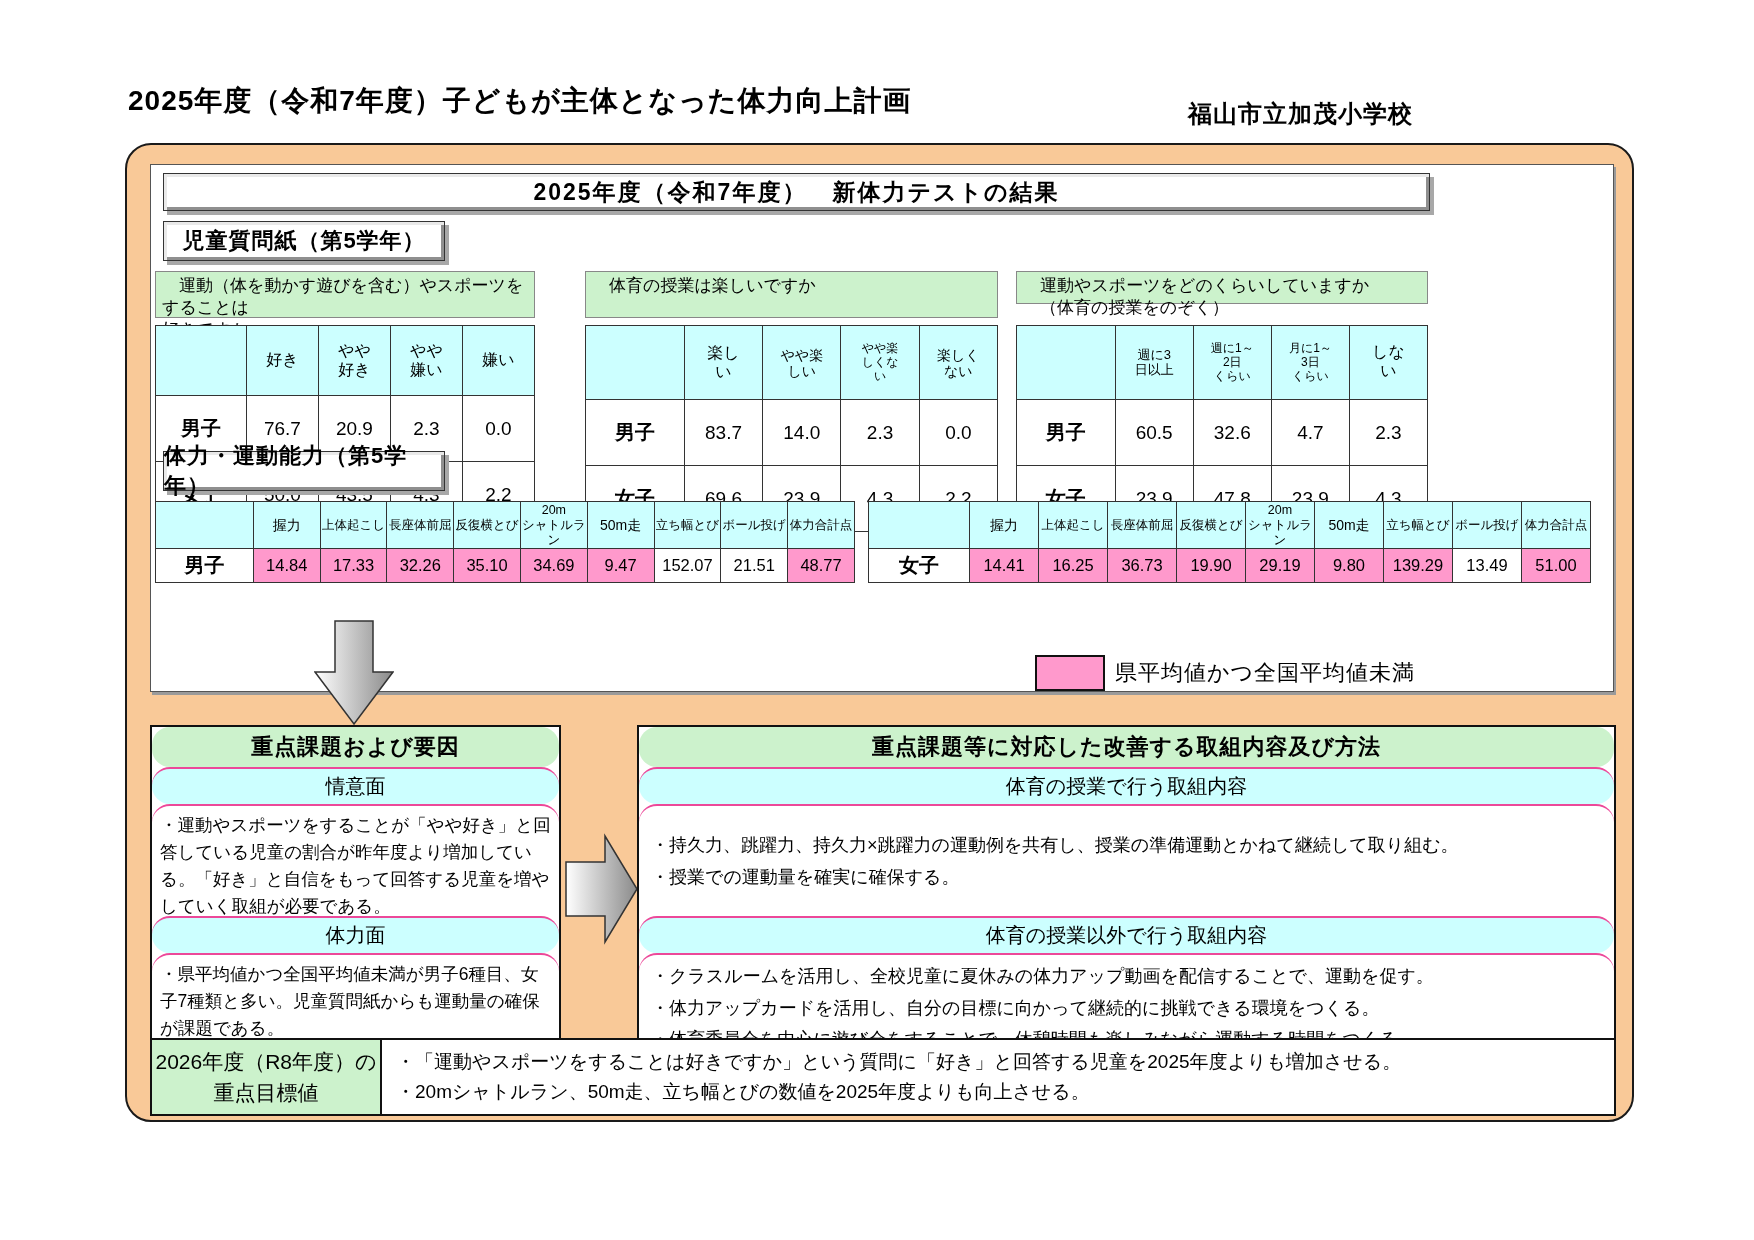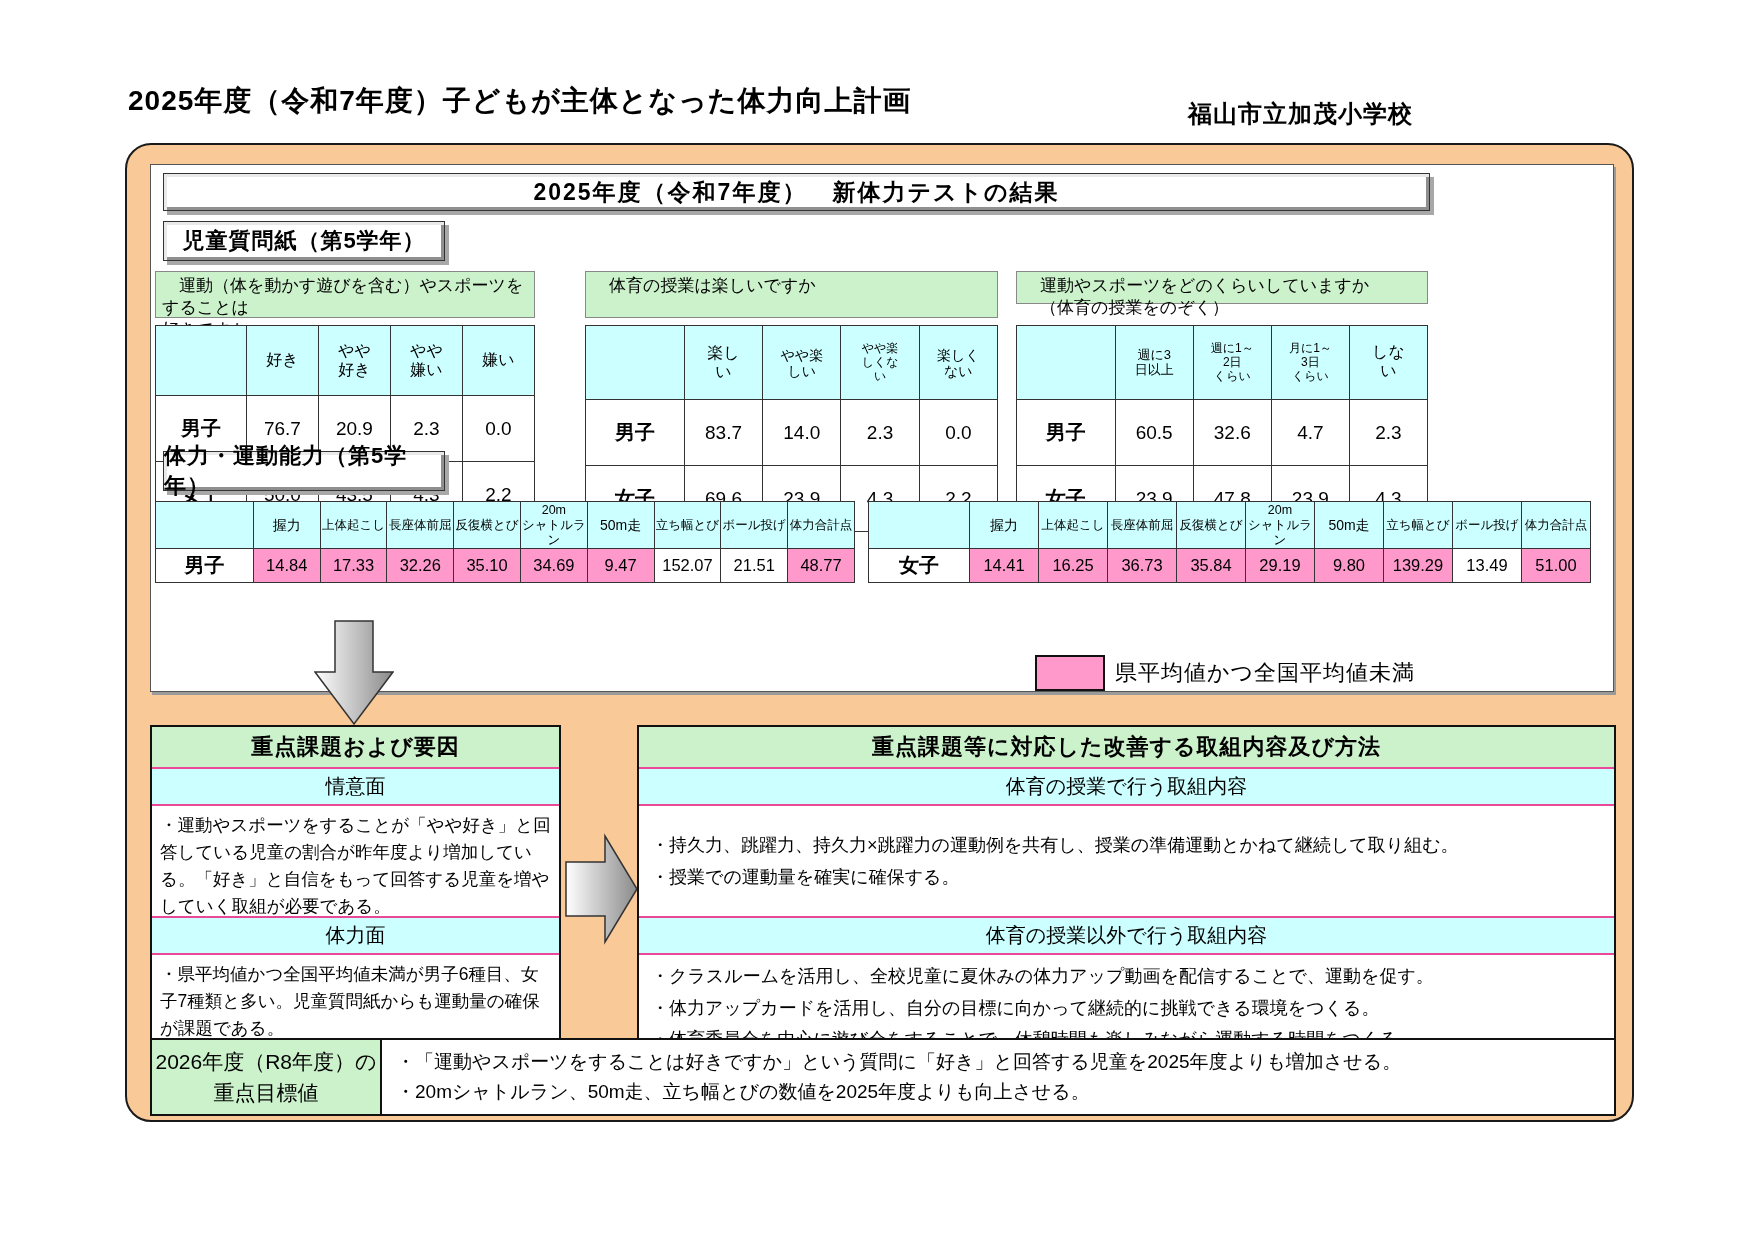--- a/index.html
+++ b/index.html
@@ -40,21 +40,21 @@
   .ft thead th{height:46px;background:var(--cyan);font-weight:normal;white-space:pre-line;line-height:1.2;}
   .ft tbody th{height:33px;font-size:20px;font-weight:bold;background:#fff;}
   .ft tbody td{height:33px;font-size:16.5px;}
   td.hl{background:var(--pink);}
   .legend{position:absolute;left:884px;top:490px;display:flex;align-items:center;}
   .legend .swatch{width:66px;height:32px;background:var(--pink);border:2.5px solid #111;}
   .legend .ltext{font-size:22px;margin-left:10px;letter-spacing:1px;}
   .secbox{position:absolute;border:2px solid #111;background:#fff;}
   .box-left{left:23px;top:580px;width:407px;}
   .box-right{left:510px;top:580px;width:975px;}
-  .sec{box-sizing:border-box;}
+  .sec{box-sizing:border-box;border-radius:18px;}
   .sec + .sec{border-top:2px solid #ec4899;}
   .sec-head{background:var(--green);height:40px;display:flex;align-items:center;justify-content:center;
             font-size:22px;font-weight:bold;letter-spacing:1px;}
   .sec-band{background:var(--cyan);height:37px;display:flex;align-items:center;justify-content:center;font-size:20px;}
   .sec-body{background:#fff;font-size:17.5px;line-height:1.55;padding:6px 8px;}
   .body1L{height:112px;}
   .body2L{height:86px;}
   .box-right .sec-body{font-size:18px;line-height:1.75;padding:6px 12px;}
   .box-right .body1L{padding-top:24px;box-sizing:border-box;}
   .goalbox{position:absolute;left:23px;top:893px;width:1462px;height:74px;border:2px solid #111;background:#fff;display:flex;}
@@ -261,21 +261,21 @@
               <th style="font-size: 12.5px;">ボール投げ</th>
               <th style="font-size: 12.5px;">体力合計点</th>
             </tr>
           </thead>
           <tbody>
             <tr>
               <th>女子</th>
               <td class="hl">14.41</td>
               <td class="hl">16.25</td>
               <td class="hl">36.73</td>
-              <td class="hl">35.84</td>
+              <td class="hl">19.90</td>
               <td class="hl">29.19</td>
               <td class="hl">9.80</td>
               <td class="hl">139.29</td>
               <td>13.49</td>
               <td class="hl">51.00</td>
             </tr>
           </tbody>
         </table>
 
       <div class="legend">

